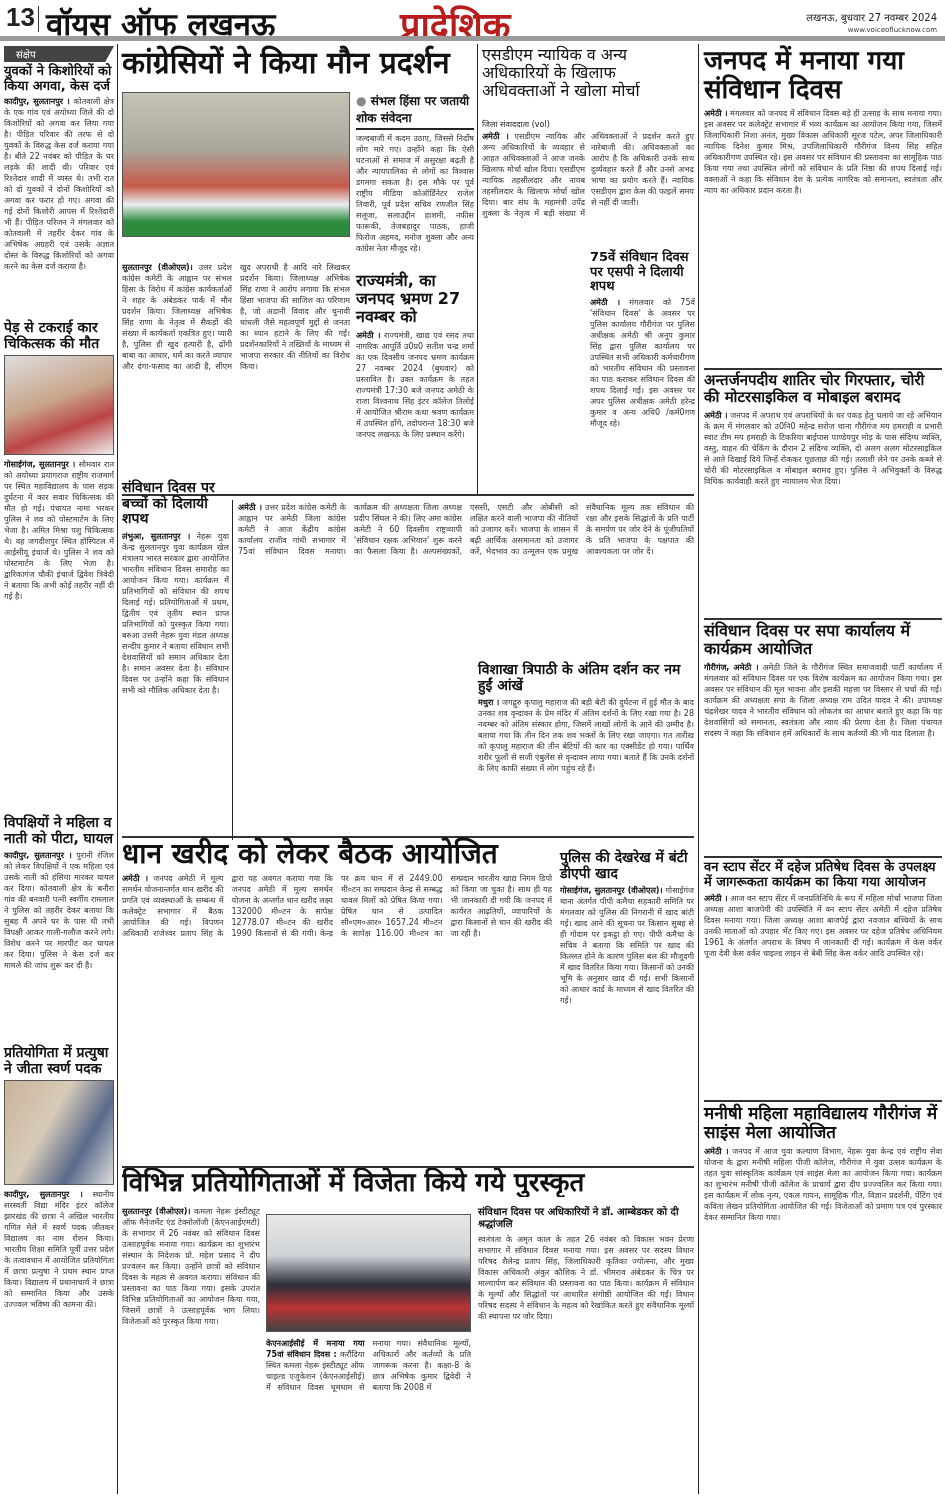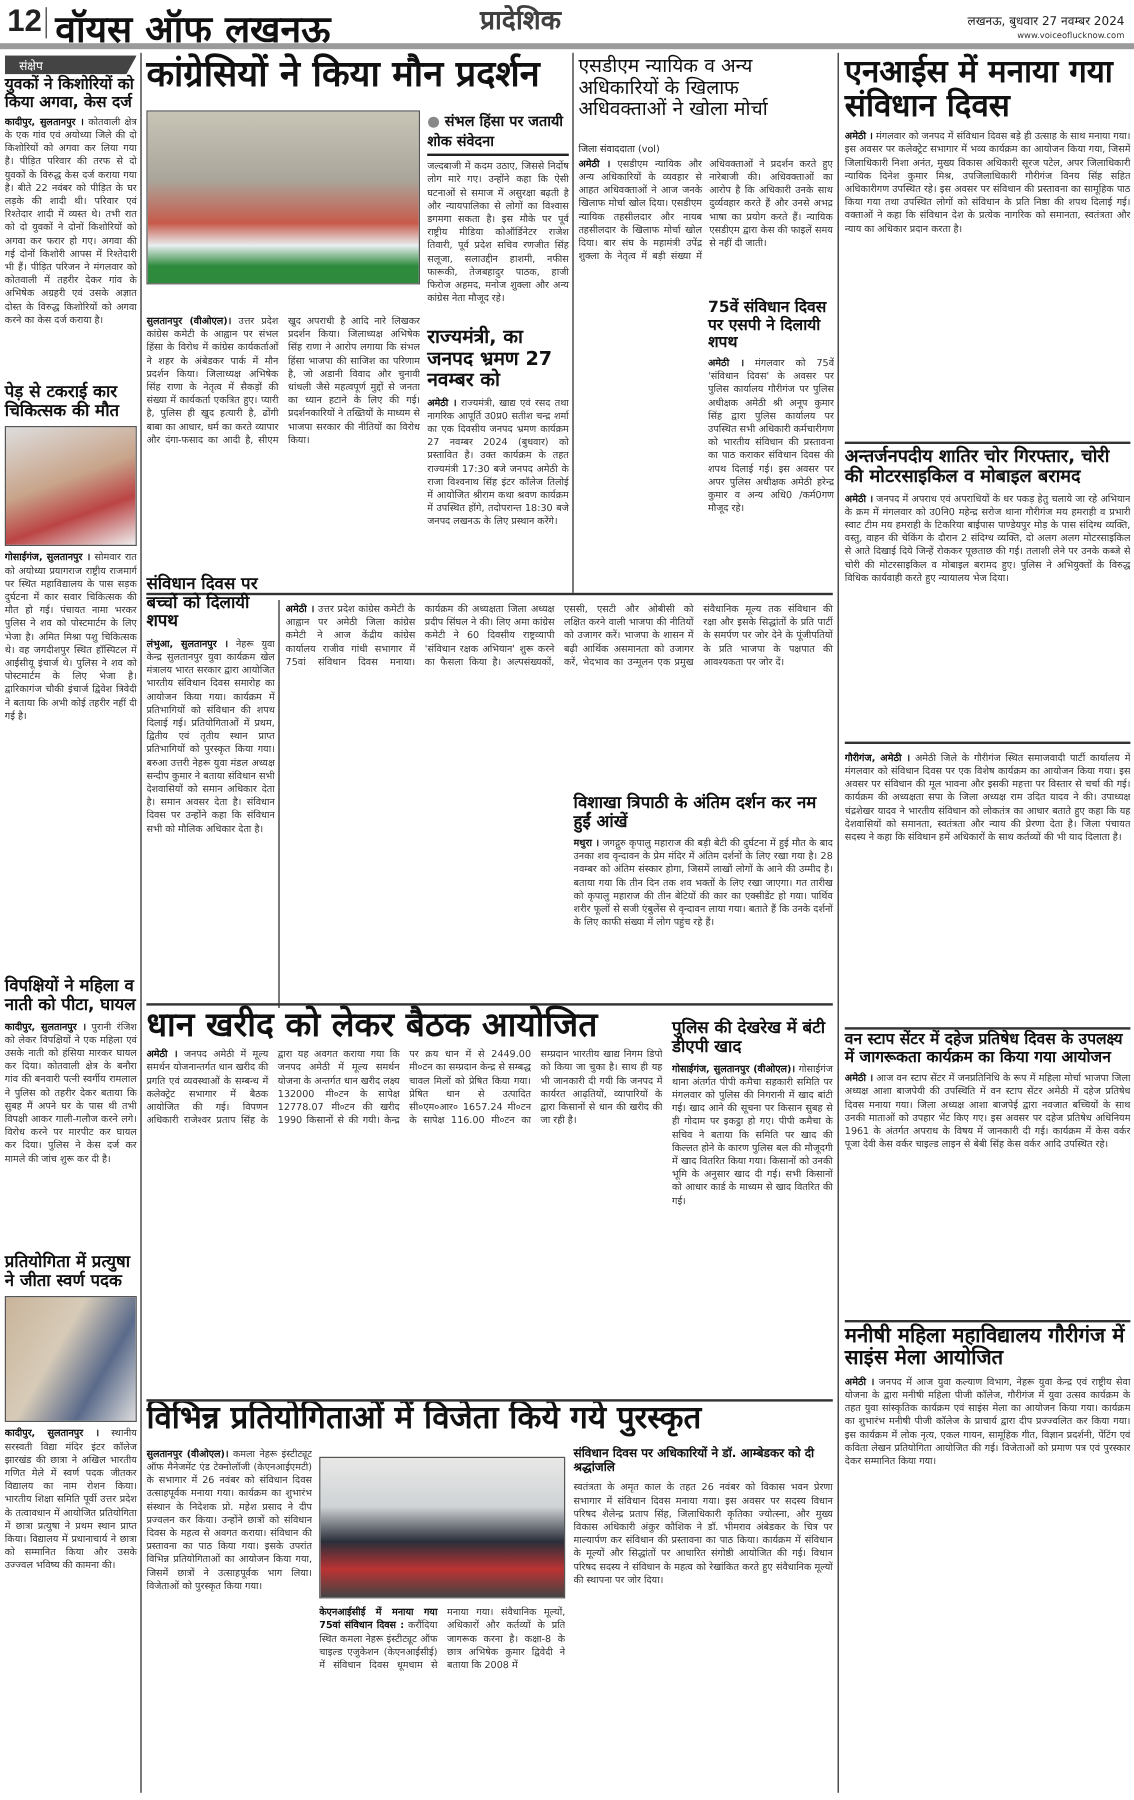--- a/index.html
+++ b/index.html
@@ -2,40 +2,40 @@
 <html><head>
 <meta charset="utf-8">
 <style>
 *{box-sizing:border-box;margin:0;padding:0}
 body{width:945px;height:1500px;background:#fff;font-family:"DejaVu Sans",sans-serif;color:#111;overflow:hidden;position:relative}
 .abs{position:absolute}
 .masthead{left:0;top:0;width:945px;height:34px}
 .pgno{left:6px;top:2px;font-size:26px;font-weight:bold;font-family:"Liberation Sans",sans-serif;color:#222}
 .mast-sep{left:38px;top:6px;width:1px;height:26px;background:#333}
 .paper-name{left:46px;top:2px;font-size:31px;font-weight:bold;color:#111}
-.section{left:400px;top:0px;font-size:22px;font-weight:bold;color:#404040}
+.section{left:400px;top:0px;font-size:36px;font-weight:bold;color:#b91c1c}
 .dateline{right:8px;top:10px;font-size:10px;color:#222}
 .website{right:8px;top:26px;font-size:7px;color:#333}
 .topbar{left:0;top:36px;width:945px;height:5px;background:#9a9a9a}
 .col-rule{width:1px;background:#222}
 .hrule{height:2px;background:#333}
 .hl{font-weight:bold;color:#111;line-height:1.12}
 .body-text{font-size:8px;line-height:11px;color:#333;text-align:justify;overflow:hidden}
 .body-text span.lead{font-weight:bold;color:#111}
 .photo{background:linear-gradient(135deg,#8a8f92,#c9bca5 40%,#a66 60%,#7a8a6a);border:1px solid #555}
 .tag{background:#444;color:#fff;font-size:10px;padding:1px 12px;clip-path:polygon(0 0,100% 0,92% 100%,0 100%)}
 .bullet-hl{font-size:12px;font-weight:bold;color:#111;border-bottom:2px solid #222;padding-bottom:2px}
 .bullet-hl::before{content:"● ";color:#888}
 .caption{font-size:8px;font-weight:bold;color:#111}
 </style>
 </head>
 <body>
 
 <div class="abs masthead">
-  <div class="abs pgno">12</div>
+  <div class="abs pgno">13</div>
   <div class="abs mast-sep"></div>
   <div class="abs paper-name">वॉयस ऑफ लखनऊ</div>
   <div class="abs section">प्रादेशिक</div>
   <div class="abs dateline">लखनऊ, बुधवार 27 नवम्बर 2024</div>
   <div class="abs website">www.voiceoflucknow.com</div>
 </div>
 <div class="abs topbar"></div>
 
 <div class="abs col-rule" style="left:117px;top:44px;height:1450px"></div>
 <div class="abs col-rule" style="left:232px;top:500px;height:340px"></div>
@@ -82,30 +82,31 @@
   <div class="hl" style="font-size:16px;font-weight:normal">एसडीएम न्यायिक व अन्य अधिकारियों के खिलाफ अधिवक्ताओं ने खोला मोर्चा</div>
   <div style="font-size:8px;margin-top:18px;color:#222">जिला संवाददाता (vol)</div>
   <div class="body-text" style="height:170px;margin-top:2px;column-count:2;column-gap:6px"><span class="lead">अमेठी ।</span> <span>एसडीएम न्यायिक और अन्य अधिकारियों के व्यवहार से आहत अधिवक्ताओं ने आज जनके खिलाफ मोर्चा खोल दिया। एसडीएम न्यायिक तहसीलदार और नायब तहसीलदार के खिलाफ मोर्चा खोल दिया। बार संघ के महामंत्री उपेंद्र शुक्ला के नेतृत्व में बड़ी संख्या में अधिवक्ताओं ने प्रदर्शन करते हुए नारेबाजी की। अधिवक्ताओं का आरोप है कि अधिकारी उनके साथ दुर्व्यवहार करते हैं और उनसे अभद्र भाषा का प्रयोग करते हैं। न्यायिक एसडीएम द्वारा केस की फाइलें समय से नहीं दी जाती।</span></div>
 </div>
 <div class="abs" style="left:590px;top:250px;width:105px">
   <div class="hl" style="font-size:13px">75वें संविधान दिवस पर एसपी ने दिलायी शपथ</div>
   <div class="body-text" style="height:190px;margin-top:3px"><span class="lead">अमेठी ।</span> <span>मंगलवार को 75वें 'संविधान दिवस' के अवसर पर पुलिस कार्यालय गौरीगंज पर पुलिस अधीक्षक अमेठी श्री अनूप कुमार सिंह द्वारा पुलिस कार्यालय पर उपस्थित सभी अधिकारी कर्मचारीगण को भारतीय संविधान की प्रस्तावना का पाठ कराकर संविधान दिवस की शपथ दिलाई गई। इस अवसर पर अपर पुलिस अधीक्षक अमेठी हरेन्द्र कुमार व अन्य अधि0 /कर्म0गण मौजूद रहे।</span></div>
 </div>
 
 <div class="abs" style="left:704px;top:46px;width:238px">
-  <div class="hl" style="font-size:26px">एनआईस में मनाया गया संविधान दिवस</div>
+  <div class="hl" style="font-size:26px">जनपद में मनाया गया संविधान दिवस</div>
   <div class="body-text" style="height:250px;margin-top:4px"><span class="lead">अमेठी ।</span> <span>मंगलवार को जनपद में संविधान दिवस बड़े ही उत्साह के साथ मनाया गया। इस अवसर पर कलेक्ट्रेट सभागार में भव्य कार्यक्रम का आयोजन किया गया, जिसमें जिलाधिकारी निशा अनंत, मुख्य विकास अधिकारी सूरज पटेल, अपर जिलाधिकारी न्यायिक दिनेश कुमार मिश्र, उपजिलाधिकारी गौरीगंज विनय सिंह सहित अधिकारीगण उपस्थित रहे। इस अवसर पर संविधान की प्रस्तावना का सामूहिक पाठ किया गया तथा उपस्थित लोगों को संविधान के प्रति निष्ठा की शपथ दिलाई गई। वक्ताओं ने कहा कि संविधान देश के प्रत्येक नागरिक को समानता, स्वतंत्रता और न्याय का अधिकार प्रदान करता है।</span></div>
 </div>
 <div class="abs hrule" style="left:704px;top:368px;width:238px"></div>
 <div class="abs" style="left:704px;top:372px;width:238px">
   <div class="hl" style="font-size:15px">अन्तर्जनपदीय शातिर चोर गिरफ्तार, चोरी की मोटरसाइकिल व मोबाइल बरामद</div>
   <div class="body-text" style="height:190px;margin-top:4px"><span class="lead">अमेठी ।</span> <span>जनपद में अपराध एवं अपराधियों के धर पकड़ हेतु चलाये जा रहे अभियान के क्रम में मंगलवार को उ0नि0 महेन्द्र सरोज थाना गौरीगंज मय हमराही व प्रभारी स्वाट टीम मय हमराही के टिकरिया बाईपास पाण्डेयपुर मोड़ के पास संदिग्ध व्यक्ति, वस्तु, वाहन की चेकिंग के दौरान 2 संदिग्ध व्यक्ति, दो अलग अलग मोटरसाइकिल से आते दिखाई दिये जिन्हें रोककर पूछताछ की गई। तलाशी लेने पर उनके कब्जे से चोरी की मोटरसाइकिल व मोबाइल बरामद हुए। पुलिस ने अभियुक्तों के विरुद्ध विधिक कार्यवाही करते हुए न्यायालय भेज दिया।</span></div>
 </div>
 <div class="abs hrule" style="left:704px;top:618px;width:238px"></div>
 <div class="abs" style="left:704px;top:622px;width:238px">
+  <div class="hl" style="font-size:16px">संविधान दिवस पर सपा कार्यालय में कार्यक्रम आयोजित</div>
   <div class="body-text" style="height:198px;margin-top:4px"><span class="lead">गौरीगंज, अमेठी ।</span> <span>अमेठी जिले के गौरीगंज स्थित समाजवादी पार्टी कार्यालय में मंगलवार को संविधान दिवस पर एक विशेष कार्यक्रम का आयोजन किया गया। इस अवसर पर संविधान की मूल भावना और इसकी महत्ता पर विस्तार से चर्चा की गई। कार्यक्रम की अध्यक्षता सपा के जिला अध्यक्ष राम उदित यादव ने की। उपाध्यक्ष चंद्रशेखर यादव ने भारतीय संविधान को लोकतंत्र का आधार बताते हुए कहा कि यह देशवासियों को समानता, स्वतंत्रता और न्याय की प्रेरणा देता है। जिला पंचायत सदस्य ने कहा कि संविधान हमें अधिकारों के साथ कर्तव्यों की भी याद दिलाता है।</span></div>
 </div>
 <div class="abs hrule" style="left:704px;top:856px;width:238px"></div>
 <div class="abs" style="left:704px;top:860px;width:238px">
   <div class="hl" style="font-size:13px">वन स्टाप सेंटर में दहेज प्रतिषेध दिवस के उपलक्ष्य में जागरूकता कार्यक्रम का किया गया आयोजन</div>
   <div class="body-text" style="height:200px;margin-top:4px"><span class="lead">अमेठी ।</span> <span>आज वन स्टाप सेंटर में जनप्रतिनिधि के रूप में महिला मोर्चा भाजपा जिला अध्यक्ष आशा बाजपेयी की उपस्थिति में वन स्टाप सेंटर अमेठी में दहेज प्रतिषेध दिवस मनाया गया। जिला अध्यक्ष आशा बाजपेई द्वारा नवजात बच्चियों के साथ उनकी माताओं को उपहार भेंट किए गए। इस अवसर पर दहेज प्रतिषेध अधिनियम 1961 के अंतर्गत अपराध के विषय में जानकारी दी गई। कार्यक्रम में केस वर्कर पूजा देवी केस वर्कर चाइल्ड लाइन से बेबी सिंह केस वर्कर आदि उपस्थित रहे।</span></div>
 </div>
 <div class="abs hrule" style="left:704px;top:1100px;width:238px"></div>
 <div class="abs" style="left:704px;top:1104px;width:238px">
   <div class="hl" style="font-size:17px">मनीषी महिला महाविद्यालय गौरीगंज में साइंस मेला आयोजित</div>

